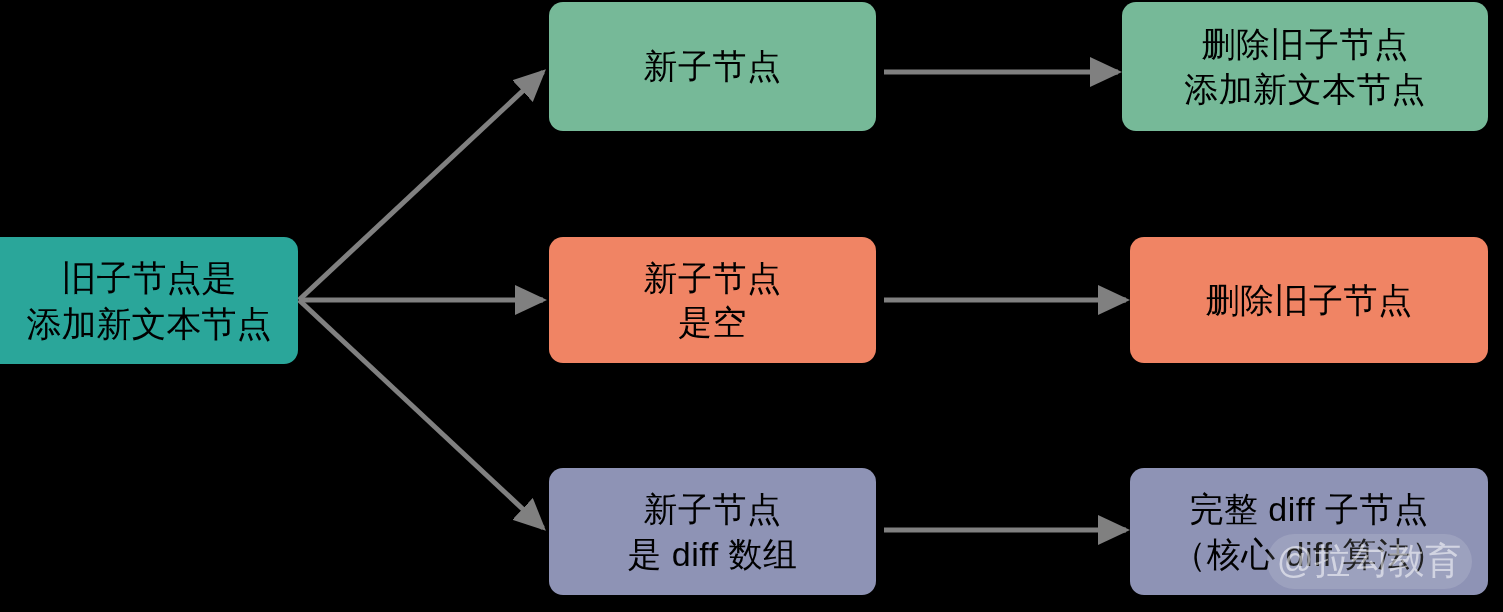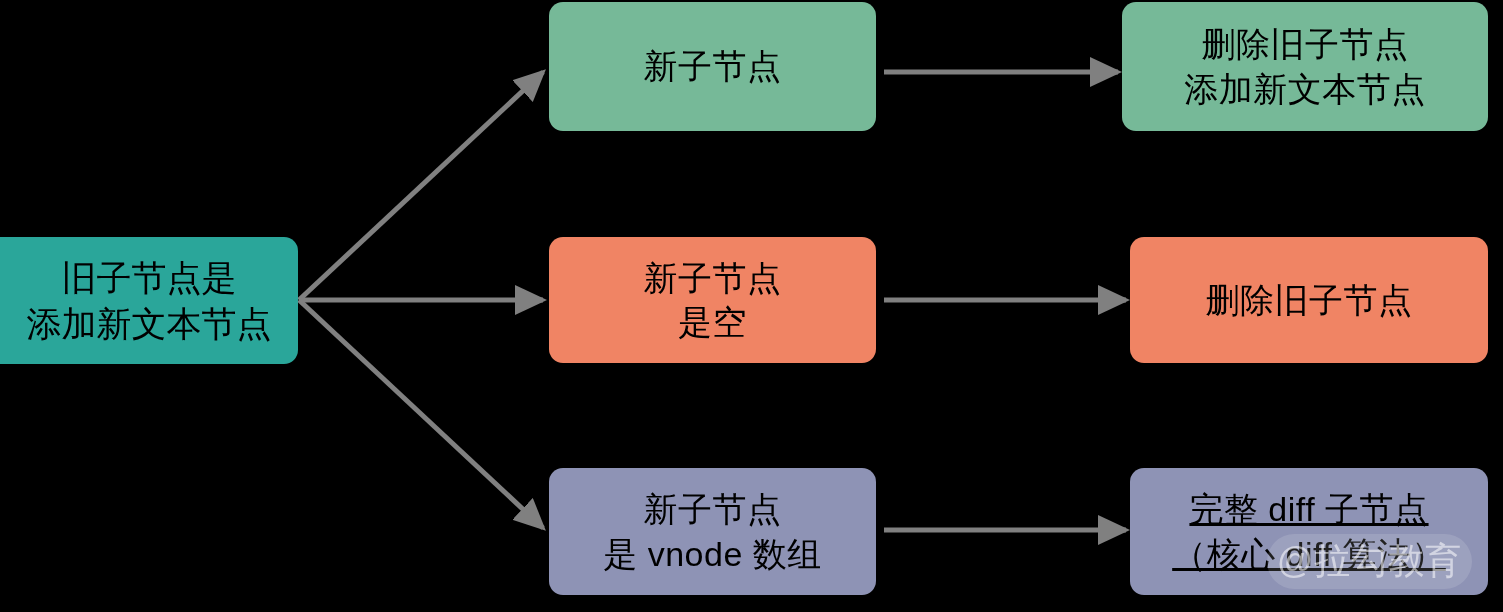--- a/index.html
+++ b/index.html
@@ -90,21 +90,20 @@
     background: #F08464;
     font-size: 34px;
   }
   #node-out-array {
     left: 1130px;
     top: 468px;
     width: 358px;
     height: 127px;
     background: #8E93B5;
     font-size: 34px;
-    text-decoration: underline;
   }
 
   
   #arrows {
     position: absolute;
     left: 0;
     top: 0;
     width: 1503px;
     height: 612px;
     pointer-events: none;
@@ -162,21 +161,21 @@
     <span class="line">新子节点</span>
   </div>
 
   <div class="node" id="node-mid-empty">
     <span class="line">新子节点</span>
     <span class="line">是空</span>
   </div>
 
   <div class="node" id="node-mid-array">
     <span class="line">新子节点</span>
-    <span class="line">是 vnode 数组</span>
+    <span class="line">是 diff 数组</span>
   </div>
 
   <div class="node" id="node-out-text">
     <span class="line">删除旧子节点</span>
     <span class="line">添加新文本节点</span>
   </div>
 
   <div class="node" id="node-out-empty">
     <span class="line">删除旧子节点</span>
   </div>

